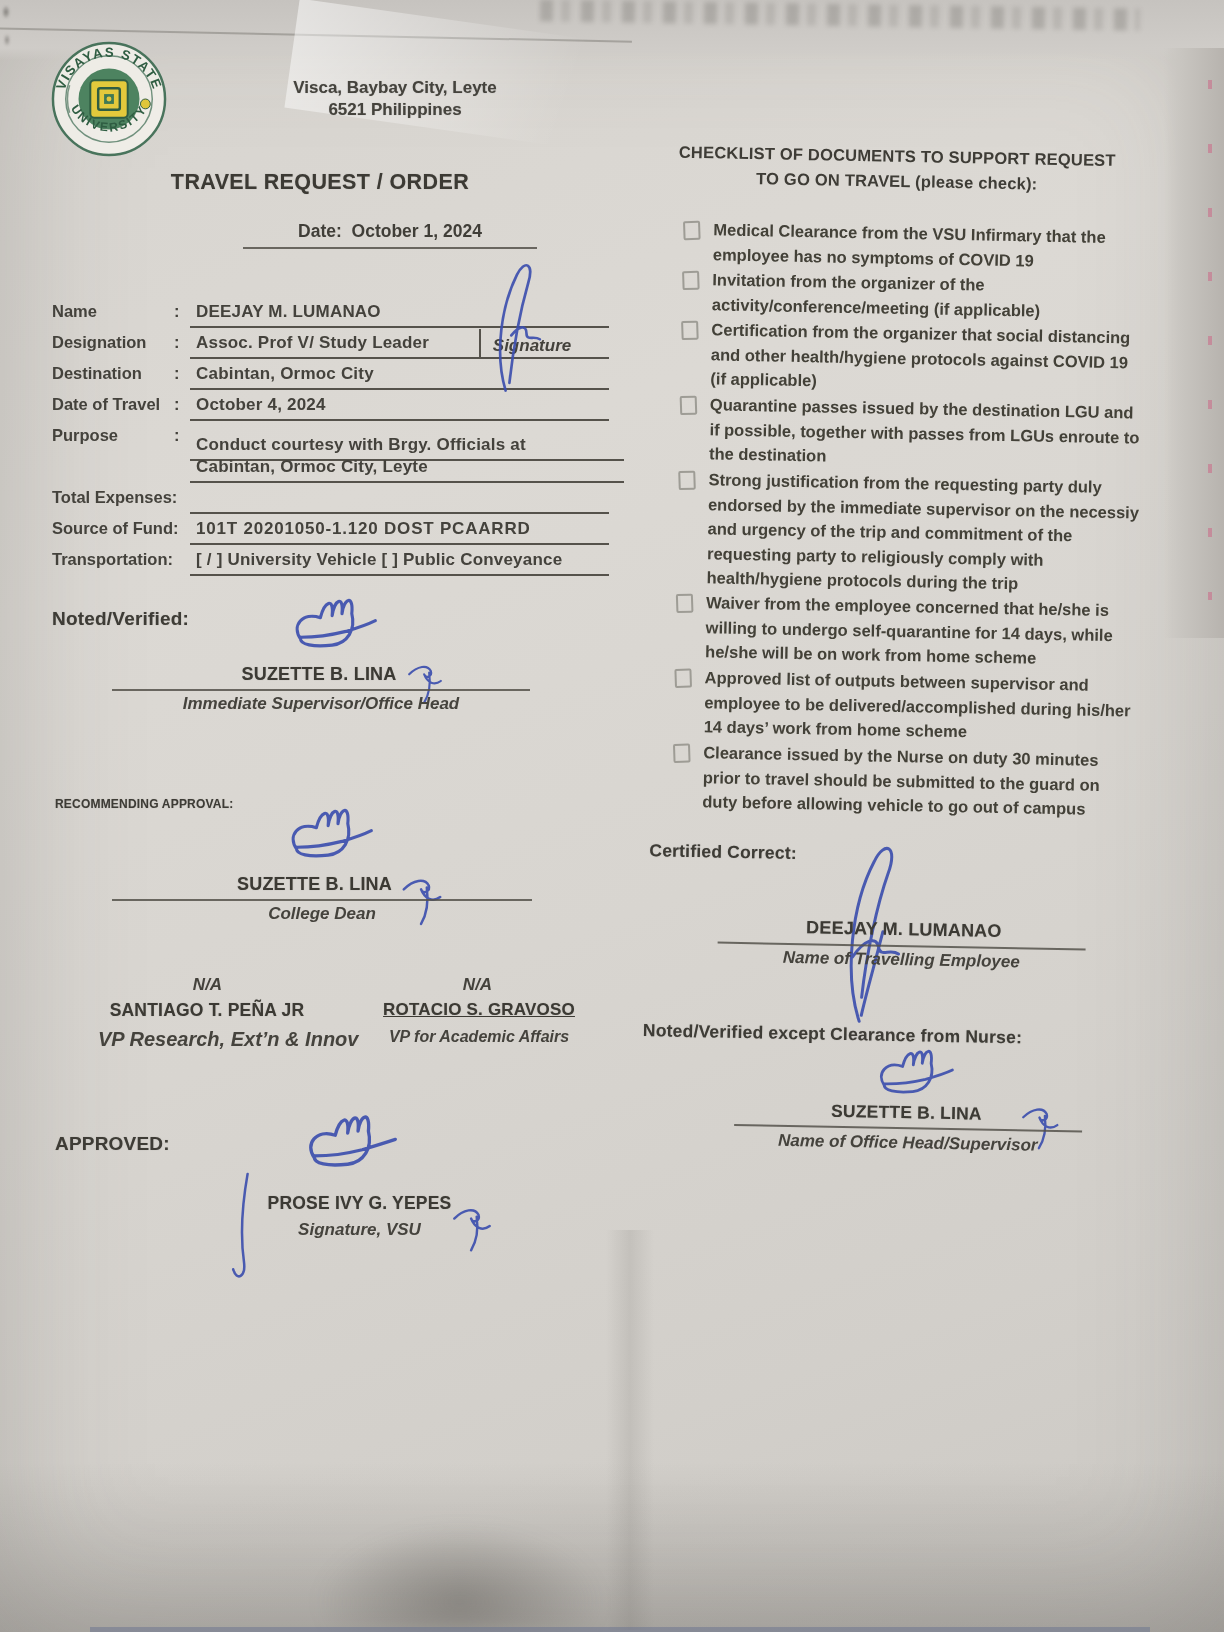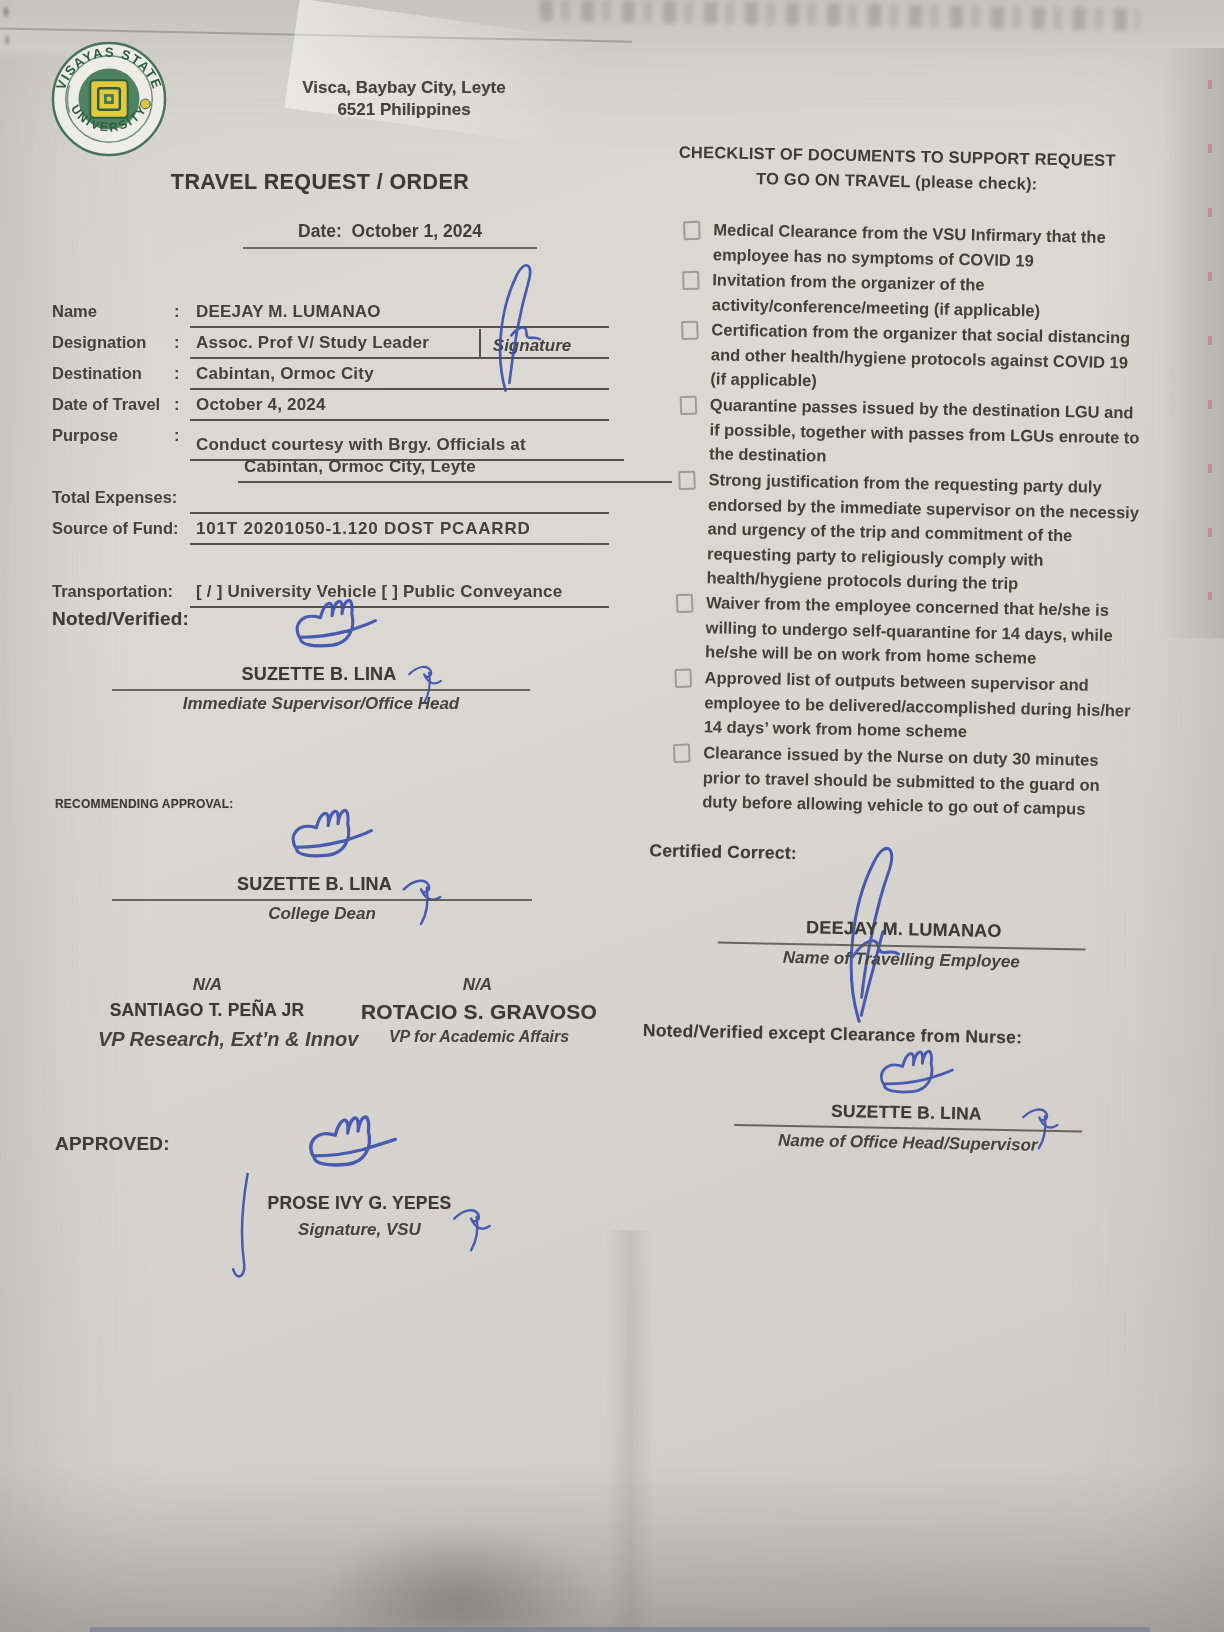--- a/index.html
+++ b/index.html
@@ -32,21 +32,21 @@
   .bottom-blob{left:300px;bottom:0;width:320px;height:150px;filter:blur(8px);
     background:radial-gradient(60% 70% at 50% 80%,rgba(92,89,84,.45),transparent 75%);}
   .bottom-edge{left:90px;bottom:0;width:1060px;height:5px;background:#6d7790;opacity:.55;}
   
   .b{font-weight:700;}
   .ctr{text-align:center;}
   .soft{text-shadow:0 0 1px rgba(70,68,62,.35);}
   .hline{height:2px;background:#55524b;opacity:.85;}
   
   .univ{font-size:19.5px;letter-spacing:.3px;color:#3e3c36;}
-  .addr{font-size:17px;color:#45433d;padding-left:9px;}
+  .addr{font-size:17px;color:#45433d;}
   .title{font-size:21.5px;letter-spacing:.4px;color:#3c3a34;}
   .dateline{font-size:17.5px;color:#403e38;}
   
   .frow{display:flex;align-items:flex-start;font-size:16.5px;}
   .frow .lab{width:122px;font-weight:700;white-space:nowrap;}
   .frow .col{width:16px;font-weight:700;}
   .frow .valwrap{width:413px;border-bottom:2px solid #55524b;min-height:24px;padding-left:6px;}
   .frow .val{font-weight:700;font-size:17px;letter-spacing:.2px;white-space:nowrap;}
   .sigbox-line{width:2px;background:#55524b;}
   .sigbox-label{font-size:17px;font-weight:700;font-style:italic;}
@@ -137,33 +137,33 @@
     <span class="valwrap"><span class="val">October 4, 2024</span></span>
   </div>
   <div class="abs frow" style="left:52px;top:426px;">
     <span class="lab">Purpose</span>
     <span class="col">:</span>
     <span class="valwrap" style="width:428px;margin-top:9px;"><span class="val">Conduct courtesy with Brgy. Officials at</span></span>
   </div>
   <div class="abs frow" style="left:52px;top:457px;">
     <span class="lab"></span>
     <span class="col"></span>
-    <span class="valwrap" style="width:428px;margin-left:48px;"><span class="val">Cabintan, Ormoc City, Leyte</span></span>
+    <span class="valwrap" style="width:428px;"><span class="val">Cabintan, Ormoc City, Leyte</span></span>
   </div>
   <div class="abs frow" style="left:52px;top:488px;">
     <span class="lab">Total Expenses:</span>
     <span class="col"></span>
     <span class="valwrap"><span class="val"></span></span>
   </div>
   <div class="abs frow" style="left:52px;top:519px;">
     <span class="lab">Source of Fund:</span>
     <span class="col"></span>
     <span class="valwrap"><span class="val" style="letter-spacing:.8px;">101T 20201050-1.120 DOST PCAARRD</span></span>
   </div>
-  <div class="abs frow" style="left:52px;top:550px;margin-top:32px;">
+  <div class="abs frow" style="left:52px;top:550px;">
     <span class="lab">Transportation:</span>
     <span class="col"></span>
     <span class="valwrap"><span class="val">[ / ]  University Vehicle    [  ]  Public Conveyance</span></span>
   </div>
 
   <div class="abs sect-label soft" style="left:52px;top:608px;font-size:19px;">Noted/Verified:</div>
   <div class="abs" style="left:287px;top:588px;">
     <svg width="108" height="74" viewBox="0 0 110 75">
         <path class="ink" stroke-width="3.2" d="M14 52 C4 38 16 24 34 30 C38 14 48 8 46 28 C48 12 58 6 56 26 C58 10 68 6 66 26 C70 42 62 56 46 58 C28 60 12 58 14 50 C26 50 44 48 60 44 C70 41 80 38 90 33"></path>
       </svg>
@@ -189,21 +189,21 @@
         <path class="ink" stroke-width="2.6" d="M6 22 C16 12 28 10 32 18 C34 24 26 28 24 22 C28 32 36 36 44 30 M30 20 C32 36 30 48 24 58"></path>
       </svg>
   </div>
   <div class="abs hline" style="left:112px;top:899px;width:420px;"></div>
   <div class="abs sig-role ctr" style="left:112px;top:904px;width:420px;">College Dean</div>
 
   <div class="abs na ctr" style="left:120px;top:975px;width:175px;">N/A</div>
   <div class="abs sig-name ctr soft" style="left:92px;top:1000px;width:230px;font-size:17.5px;">SANTIAGO T. PEÑA JR</div>
   <div class="abs sig-role ctr" style="left:98px;top:1028px;width:245px;font-size:20px;">VP Research, Ext’n &amp; Innov</div>
   <div class="abs na ctr" style="left:390px;top:975px;width:175px;">N/A</div>
-  <div class="abs sig-name ctr soft" style="left:360px;top:1000px;width:238px;font-size:21px;">ROTACIO S. GRAVOSO</div>
+  <div class="abs sig-name ctr soft" style="left:360px;top:1000px;width:238px;font-size:17px;text-decoration:underline;">ROTACIO S. GRAVOSO</div>
   <div class="abs sig-role ctr" style="left:360px;top:1028px;width:238px;font-size:16px;">VP for Academic Affairs</div>
 
   <div class="abs sect-label soft" style="left:55px;top:1133px;font-size:19px;">APPROVED:</div>
   <div class="abs" style="left:300px;top:1103px;">
     <svg width="114" height="80" viewBox="0 0 110 75">
         <path class="ink" stroke-width="3.2" d="M14 52 C4 38 16 24 34 30 C38 14 48 8 46 28 C48 12 58 6 56 26 C58 10 68 6 66 26 C70 42 62 56 46 58 C28 60 12 58 14 50 C26 50 44 48 60 44 C70 41 80 38 92 34"></path>
       </svg>
   </div>
   <div class="abs" style="left:226px;top:1168px;">
     <svg width="36" height="118" viewBox="0 0 40 130">

